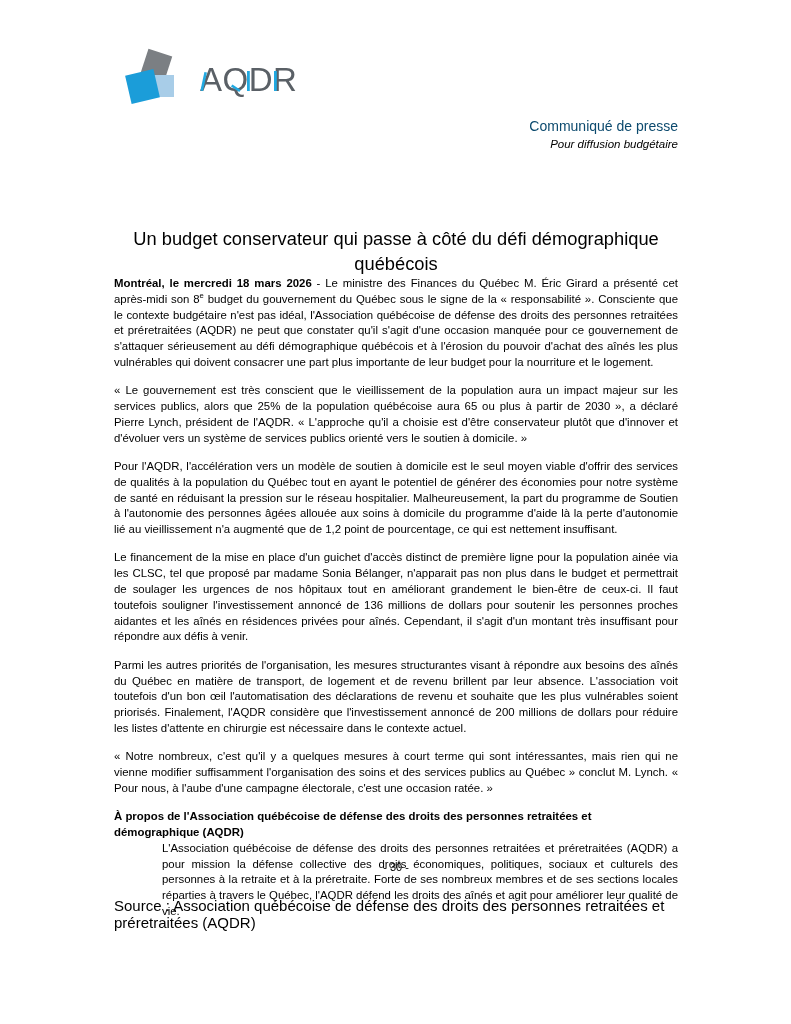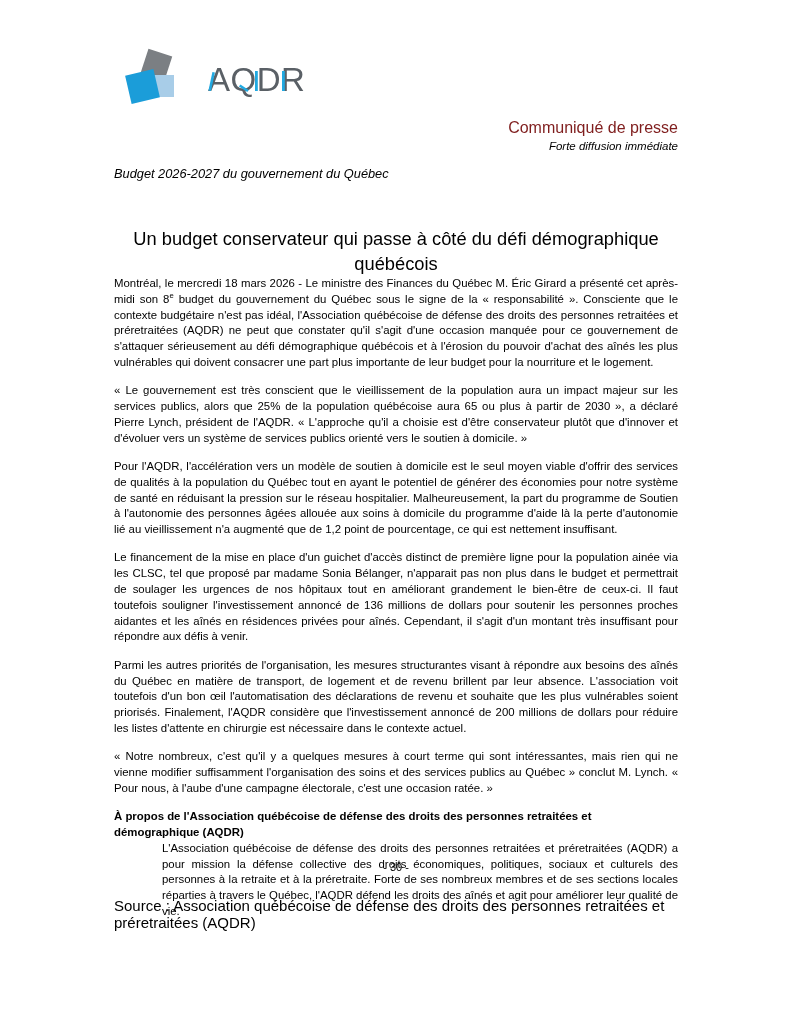--- a/index.html
+++ b/index.html
@@ -22,21 +22,21 @@
     box-sizing: border-box;
   }
 
   
   .logo-block {
     position: absolute;
     left: 122px;
     top: 48px;
     display: flex;
     align-items: center;
-    gap: 24px;
+    gap: 16px;
   }
   .logo-mark {
     width: 62px;
     height: 62px;
     position: relative;
     flex: none;
   }
   .logo-mark svg { display: block; }
   .logo-word {
     font-size: 35px;
@@ -49,23 +49,23 @@
   .logo-word svg { display: block; }
 
   
   .press-header {
     position: absolute;
     right: 113px;
     top: 118px;
     text-align: right;
   }
   .press-title {
-    font-size: 16px;
+    font-size: 14px;
     line-height: 1.25;
-    color: #7f1d1d;
+    color: #0c4a6e;
     white-space: nowrap;
   }
   .press-sub {
     font-size: 11.5px;
     font-style: italic;
     line-height: 1.3;
     margin-top: 1px;
     white-space: nowrap;
   }
 
@@ -98,21 +98,21 @@
     width: 564px;
   }
   .body-col p {
     margin: 0 0 12.5px 0;
     font-size: 11.4px;
     line-height: 1.385;
     text-align: justify;
     text-justify: inter-word;
   }
   .body-col p.tight { margin-bottom: 0; margin-left: 48px; }
-  .body-col strong { font-weight: normal; }
+  .body-col strong { font-weight: bold; }
   sup {
     font-size: 0.68em;
     vertical-align: super;
     line-height: 0;
   }
 
   .about-head {
     margin: 0 0 0 0 !important;
     font-weight: bold;
     text-align: left !important;
@@ -156,24 +156,23 @@
         <rect x="2.5" y="12" width="2.6" height="19" fill="#21a9e1" transform="rotate(12 3.8 21)"></rect>
         <rect x="47" y="11" width="2.8" height="20" fill="#21a9e1"></rect>
         <rect x="74" y="11" width="2.8" height="20" fill="#21a9e1"></rect>
         <rect x="31" y="27" width="10" height="2.6" fill="#21a9e1" transform="rotate(34 36 28)"></rect>
       </svg>
     </span>
   </div>
 
   <div class="press-header">
     <div class="press-title">Communiqué de presse</div>
-    <div class="press-sub">Forte diffusion immédiate</div>
+    <div class="press-sub">Pour diffusion budgétaire</div>
   </div>
 
-  <div class="kicker">Budget 2026-2027 du gouvernement du Québec</div>
 
   <h1 class="headline">Un budget conservateur qui passe à côté du défi démographique québécois</h1>
 
   <div class="body-col">
 
     <p><strong>Montréal, le mercredi 18 mars 2026</strong><span> - Le ministre des Finances du Québec M. Éric Girard a présenté cet après-midi son 8</span><sup>e</sup><span> budget du gouvernement du Québec sous le signe de la « responsabilité ». Consciente que le contexte budgétaire n'est pas idéal, l'Association québécoise de défense des droits des personnes retraitées et préretraitées (AQDR) ne peut que constater qu'il s'agit d'une occasion manquée pour ce gouvernement de s'attaquer sérieusement au défi démographique québécois et à l'érosion du pouvoir d'achat des aînés les plus vulnérables qui doivent consacrer une part plus importante de leur budget pour la nourriture et le logement.</span></p>
 
     <p>« Le gouvernement est très conscient que le vieillissement de la population aura un impact majeur sur les services publics, alors que 25% de la population québécoise aura 65 ou plus à partir de 2030 », a déclaré Pierre Lynch, président de l'AQDR. « L'approche qu'il a choisie est d'être conservateur plutôt que d'innover et d'évoluer vers un système de services publics orienté vers le soutien à domicile. »</p>
 
     <p>Pour l'AQDR, l'accélération vers un modèle de soutien à domicile est le seul moyen viable d'offrir des services de qualités à la population du Québec tout en ayant le potentiel de générer des économies pour notre système de santé en réduisant la pression sur le réseau hospitalier. Malheureusement, la part du programme de Soutien à l'autonomie des personnes âgées allouée aux soins à domicile du programme d'aide là la perte d'autonomie lié au vieillissement n'a augmenté que de 1,2 point de pourcentage, ce qui est nettement insuffisant.</p>

